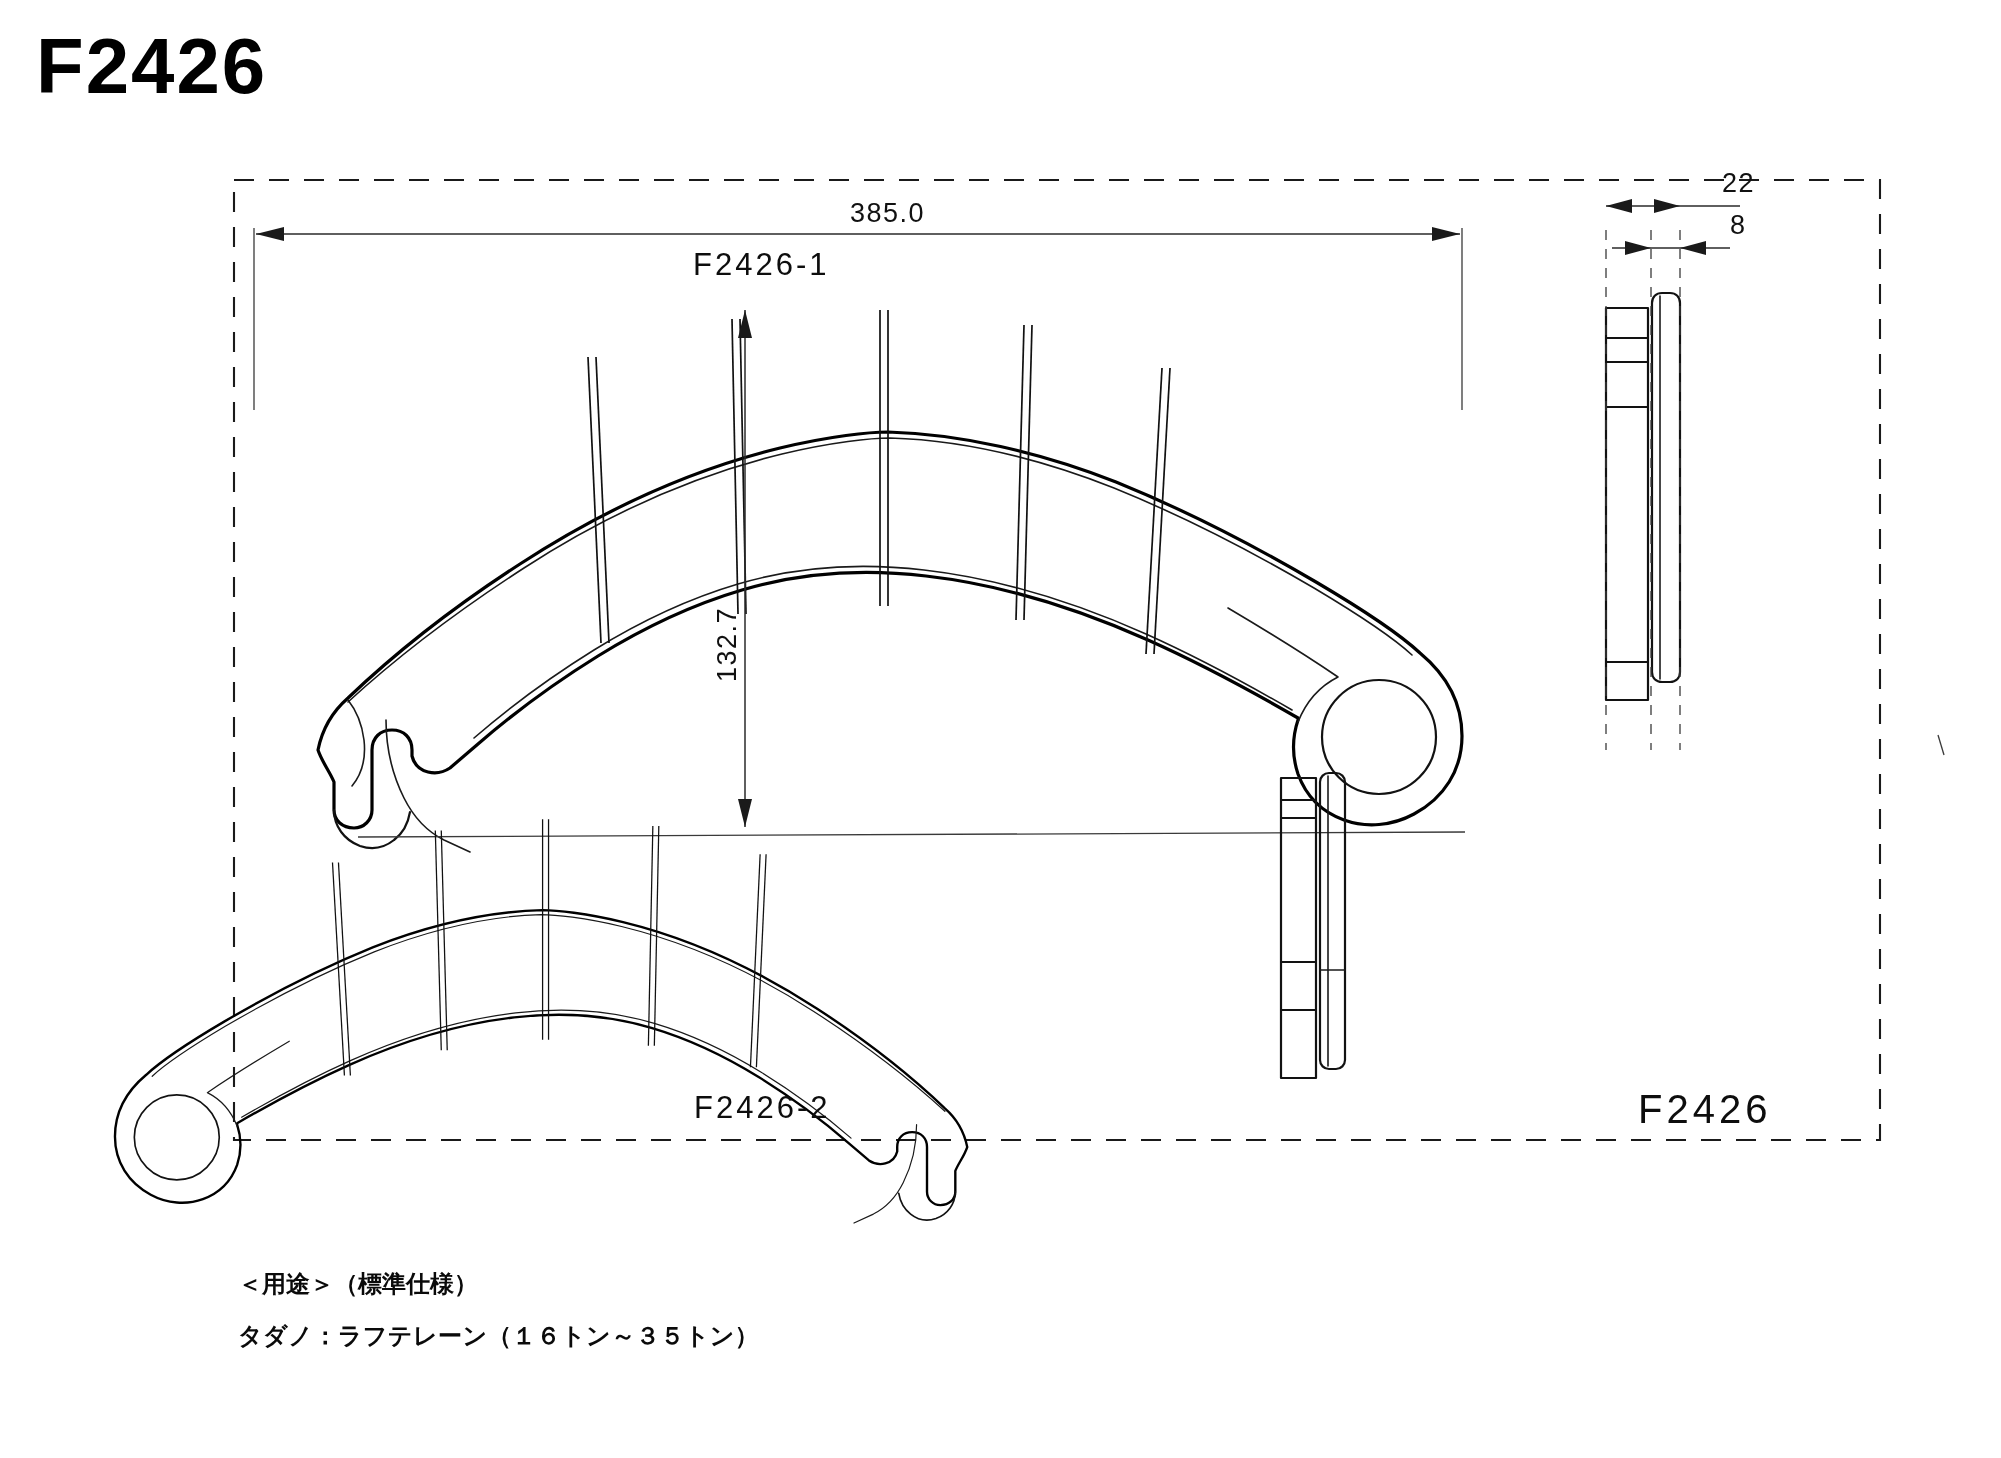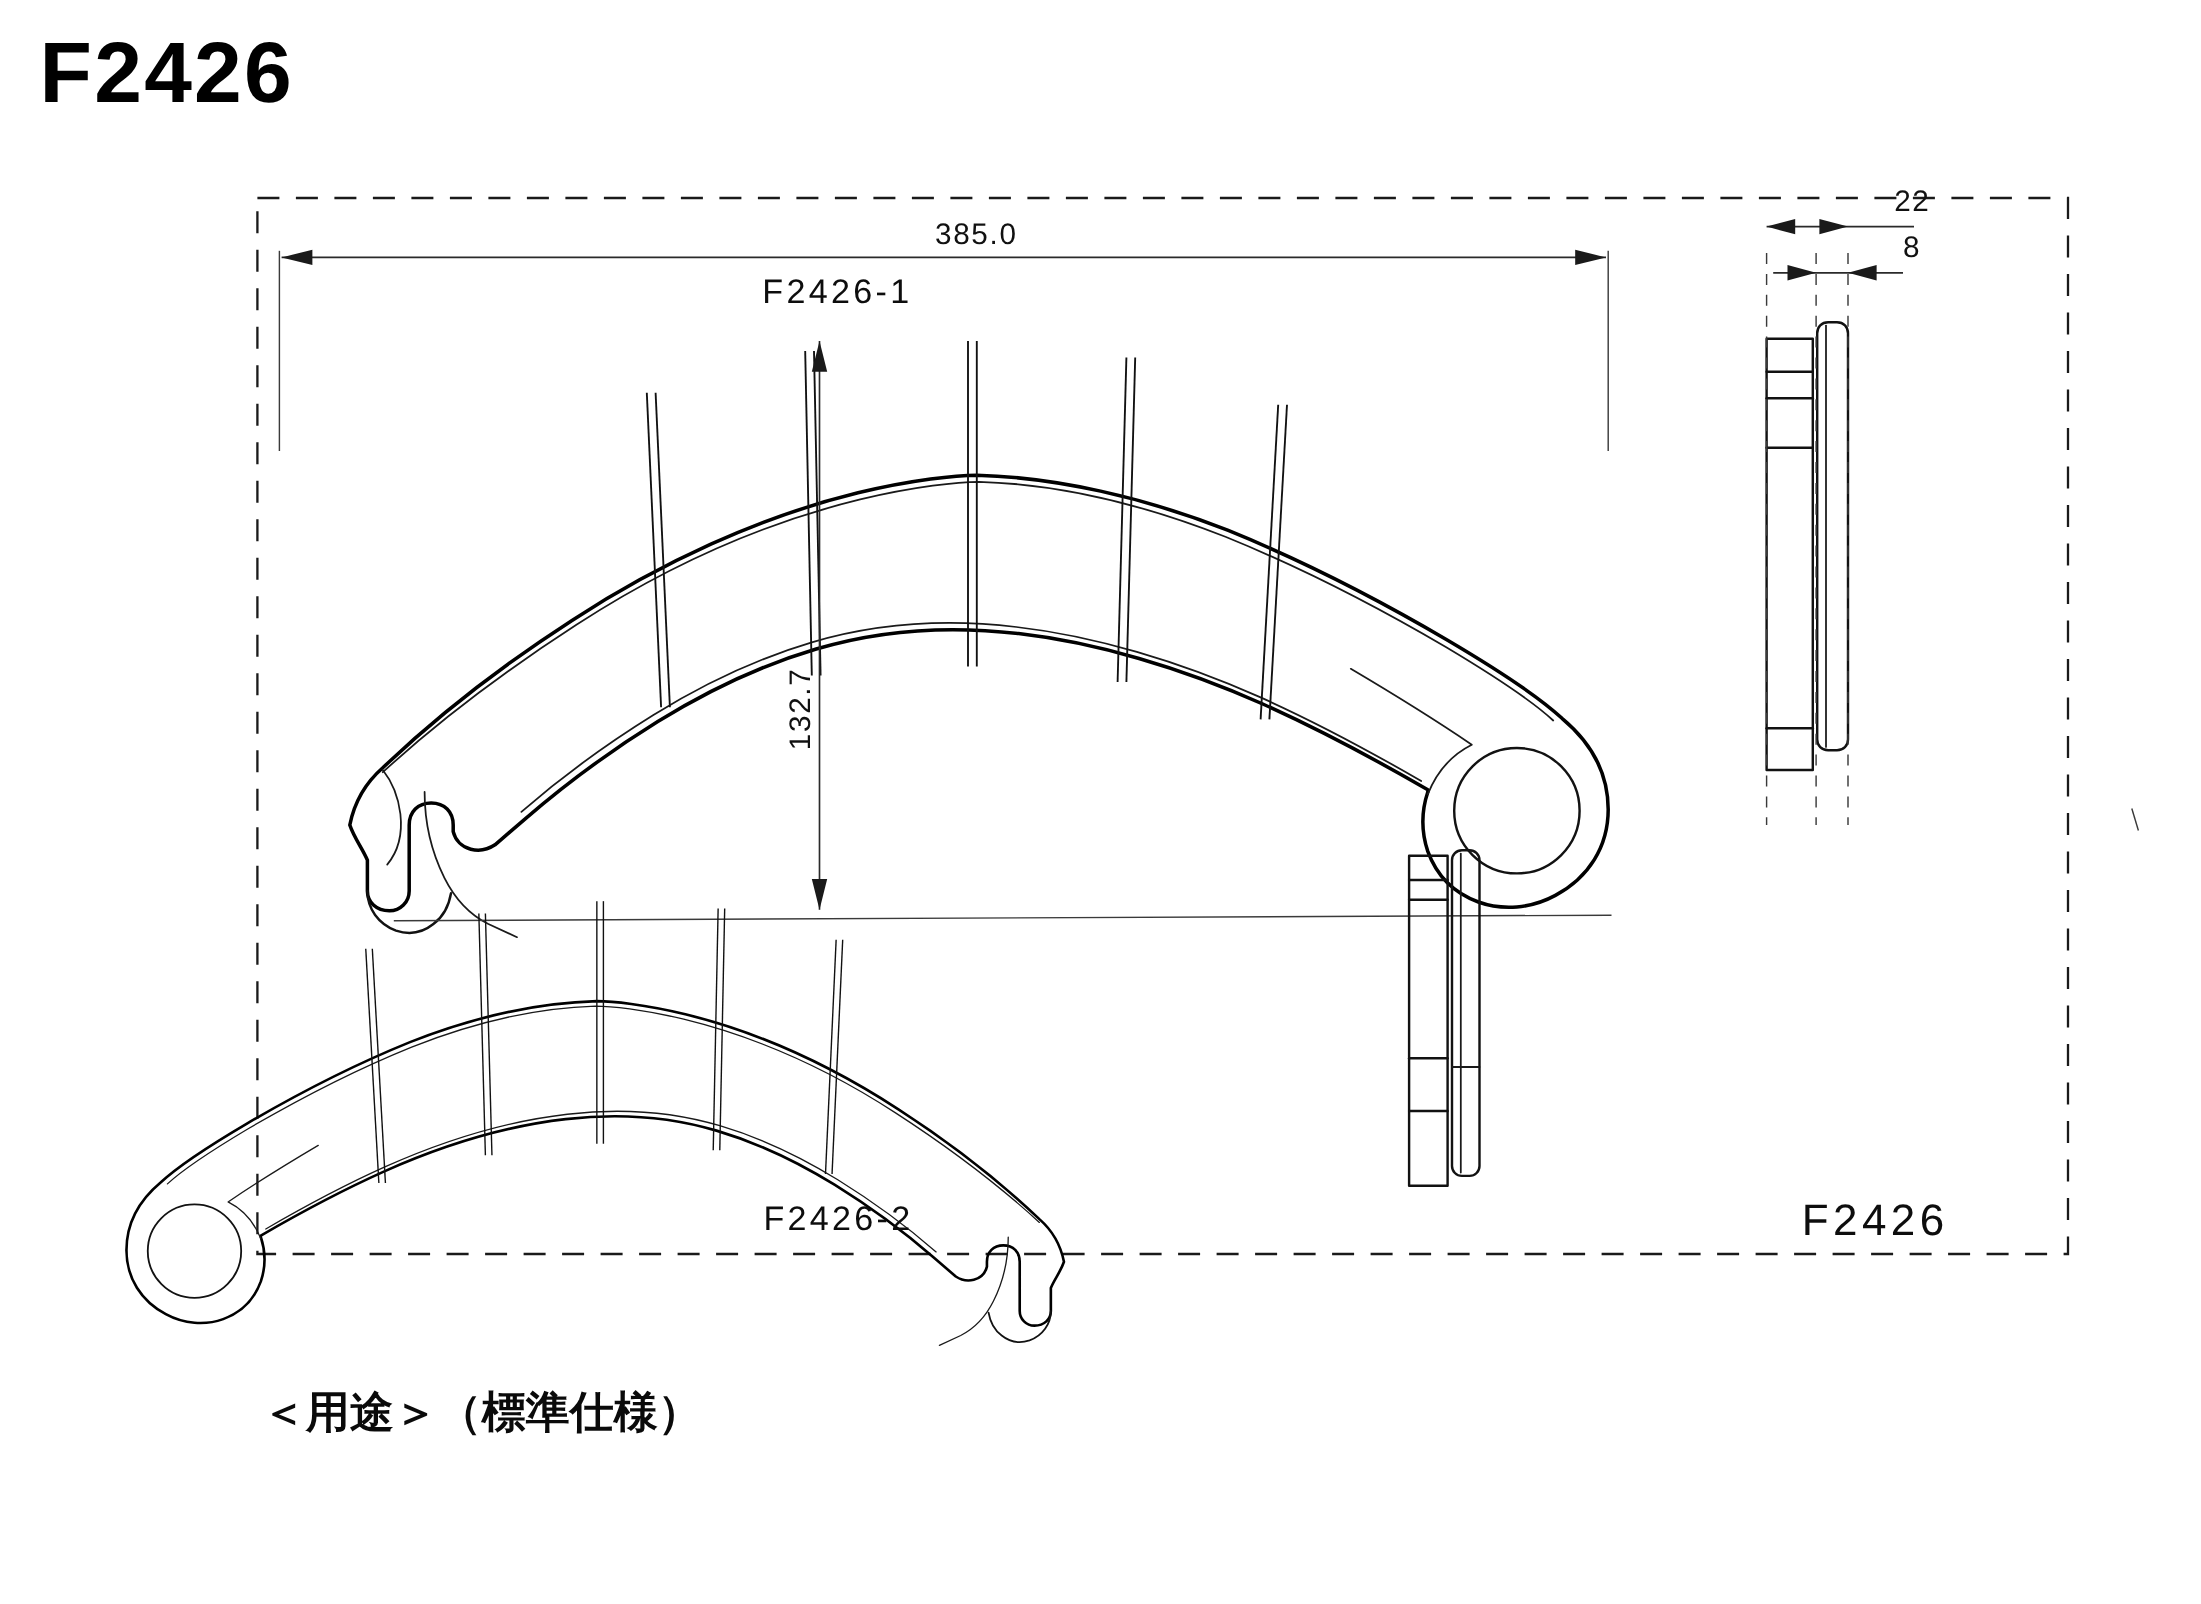--- a/index.html
+++ b/index.html
@@ -52,21 +52,21 @@
 
   
   #usage-block {
     position: absolute;
     left: 238px;
     top: 1258px;
     width: 1500px;
   }
   #usage-block .usage-line {
     font-family: "DejaVu Sans", "Liberation Sans", sans-serif;
-    font-size: 40px;
+    font-size: 24px;
     font-weight: 700;
     line-height: 52px;
     color: #0a0a0a;
     white-space: nowrap;
     letter-spacing: 0.5px;
   }
   #usage-block .usage-line.heading {
     letter-spacing: 0px;
   }
 
@@ -359,15 +359,16 @@
 
       <text class="corner-text" x="1638" y="1013">F2426</text>
 
       <path class="ext-line" d="M 1938,625 L 1944,645"></path>
 
     </svg>
   </div>
 
   <div id="usage-block">
     <div class="usage-line heading">＜用途＞（標準仕様）</div>
+    <div class="usage-line">タダノ：ラフテレーン（１６トン～３５トン）</div>
   </div>
 
 </div>
 
 </body></html>

